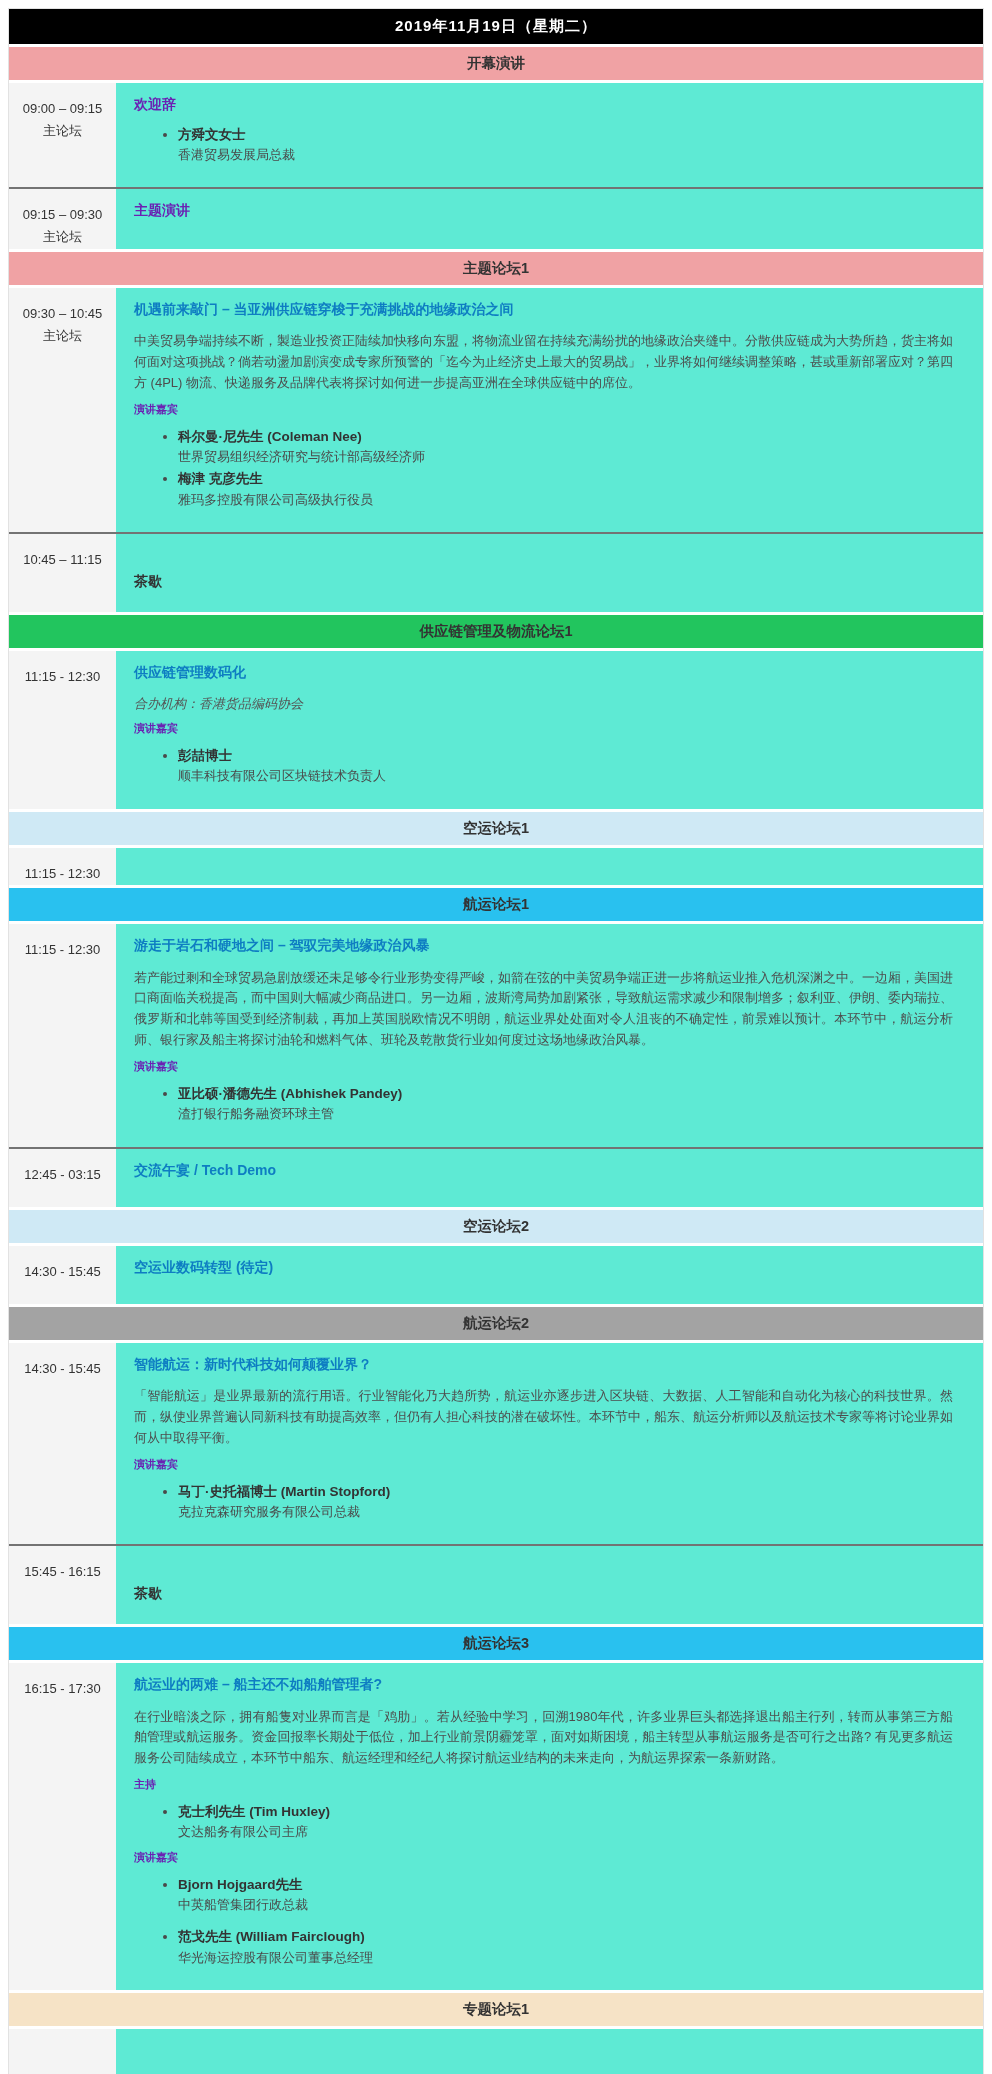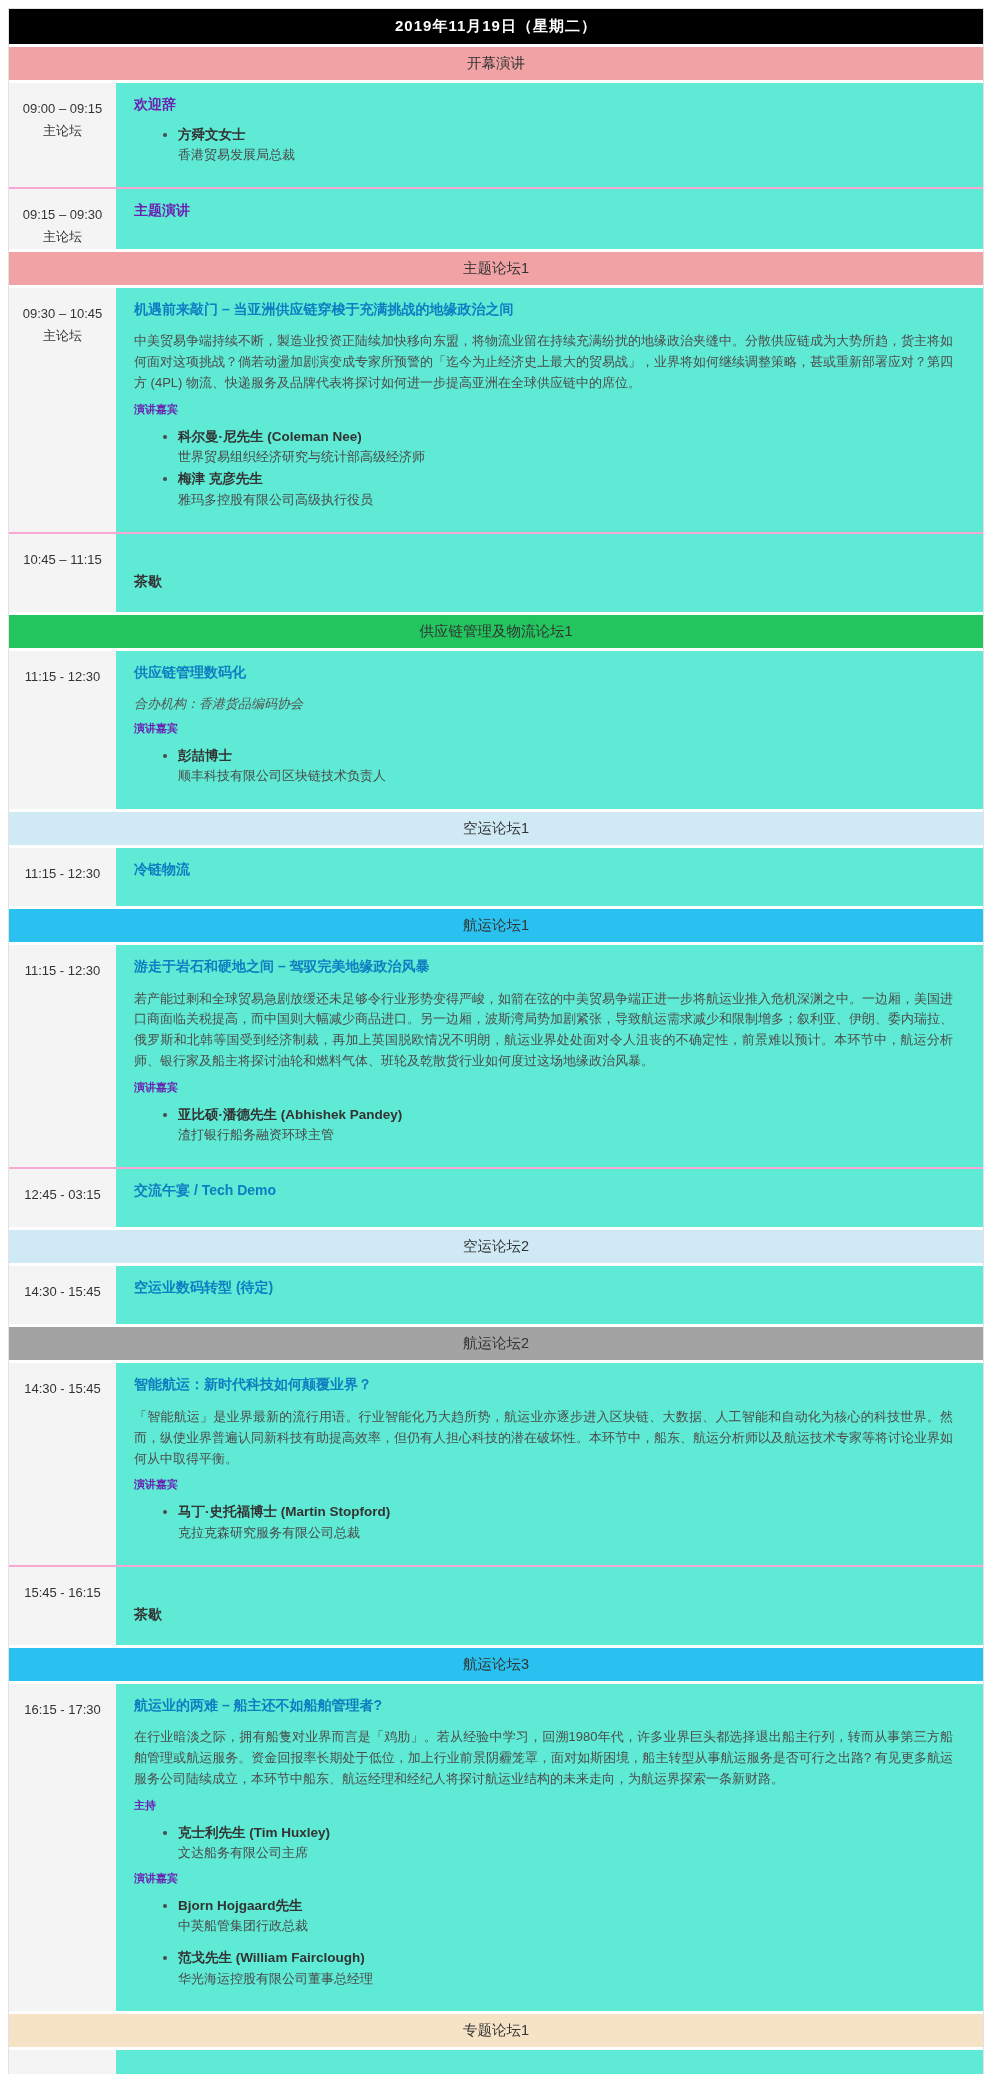--- a/index.html
+++ b/index.html
@@ -1,21 +1,21 @@
 <!DOCTYPE html>
 <html style="--link-blue: #0e7dc2; --link-purple: #6a22b3;"><head>
 <meta charset="utf-8">
 <style>
   html,body{margin:0;padding:0;background:#fff;}
   body{width:992px;font-family:"Liberation Sans","DejaVu Sans",sans-serif;color:#333;}
   .wrap{margin:8px;border:1px solid #e2e2e2;}
   .datebar{background:#000;color:#fff;text-align:center;font-weight:bold;font-size:15px;padding:8px 0;letter-spacing:1px;}
-  .band{text-align:center;font-weight:normal;font-size:14.5px;color:#333;padding:7px 0;margin:3px 0;}
+  .band{text-align:center;font-weight:bold;font-size:14.5px;color:#333;padding:7px 0;margin:3px 0;}
   .row{display:flex;background:#5eead4;}
-  .row + .row{border-top:2px solid #f9a8d4;}
+  .row + .row{border-top:2px solid #737373;}
   .time-col{width:107px;flex:0 0 107px;background:#f4f4f4;text-align:center;padding-top:15px;font-size:13px;color:#333;line-height:1.7;}
   .time{white-space:nowrap;}
   .content{flex:1;padding:12px 30px 20px 18px;min-height:26px;}
   .title{font-weight:bold;font-size:14px;text-decoration:none;display:inline-block;line-height:1.4;}
   .t-blue{color:var(--link-blue);}
   .t-purple{color:var(--link-purple);}
   .t-plain{color:#333;cursor:default;margin-top:26px;}
   .note{font-size:13px;color:#555;font-style:italic;margin:13px 0 0;}
   .desc{font-size:13px;color:#4d4d4d;line-height:1.6;margin:12px 0 0;text-align:justify;}
   .ghead{color:var(--link-purple);font-size:11px;font-weight:bold;margin:8px 0 0;}
@@ -72,21 +72,20 @@
         </div>
         <div class="content"><a class="title t-blue" href="#">供应链管理数码化</a><p class="note">合办机构：香港货品编码协会</p><h4 class="ghead">演讲嘉宾</h4><ul class="speakers">
             <li><span class="sname">彭喆博士</span><div class="srole">顺丰科技有限公司区块链技术负责人</div></li>
           </ul></div>
       </div>
       <div class="band" style="background: rgb(207, 233, 245);">空运论坛1</div>
       <div class="row">
         <div class="time-col">
           <div class="time">11:15 - 12:30</div>
         </div>
-        <div class="content"><a class="title t-blue" href="#">冷链物流</a></div>
       </div>
       <div class="band" style="background: rgb(41, 193, 239);">航运论坛1</div>
       <div class="row">
         <div class="time-col">
           <div class="time">11:15 - 12:30</div>
         </div>
         <div class="content"><a class="title t-blue" href="#">游走于岩石和硬地之间 – 驾驭完美地缘政治风暴</a><p class="desc">若产能过剩和全球贸易急剧放缓还未足够令行业形势变得严峻，如箭在弦的中美贸易争端正进一步将航运业推入危机深渊之中。一边厢，美国进口商面临关税提高，而中国则大幅减少商品进口。另一边厢，波斯湾局势加剧紧张，导致航运需求减少和限制增多；叙利亚、伊朗、委内瑞拉、俄罗斯和北韩等国受到经济制裁，再加上英国脱欧情况不明朗，航运业界处处面对令人沮丧的不确定性，前景难以预计。本环节中，航运分析师、银行家及船主将探讨油轮和燃料气体、班轮及乾散货行业如何度过这场地缘政治风暴。</p><h4 class="ghead">演讲嘉宾</h4><ul class="speakers">
             <li><span class="sname">亚比硕·潘德先生 (Abhishek Pandey)</span><div class="srole">渣打银行船务融资环球主管</div></li>
           </ul></div>
       </div>

